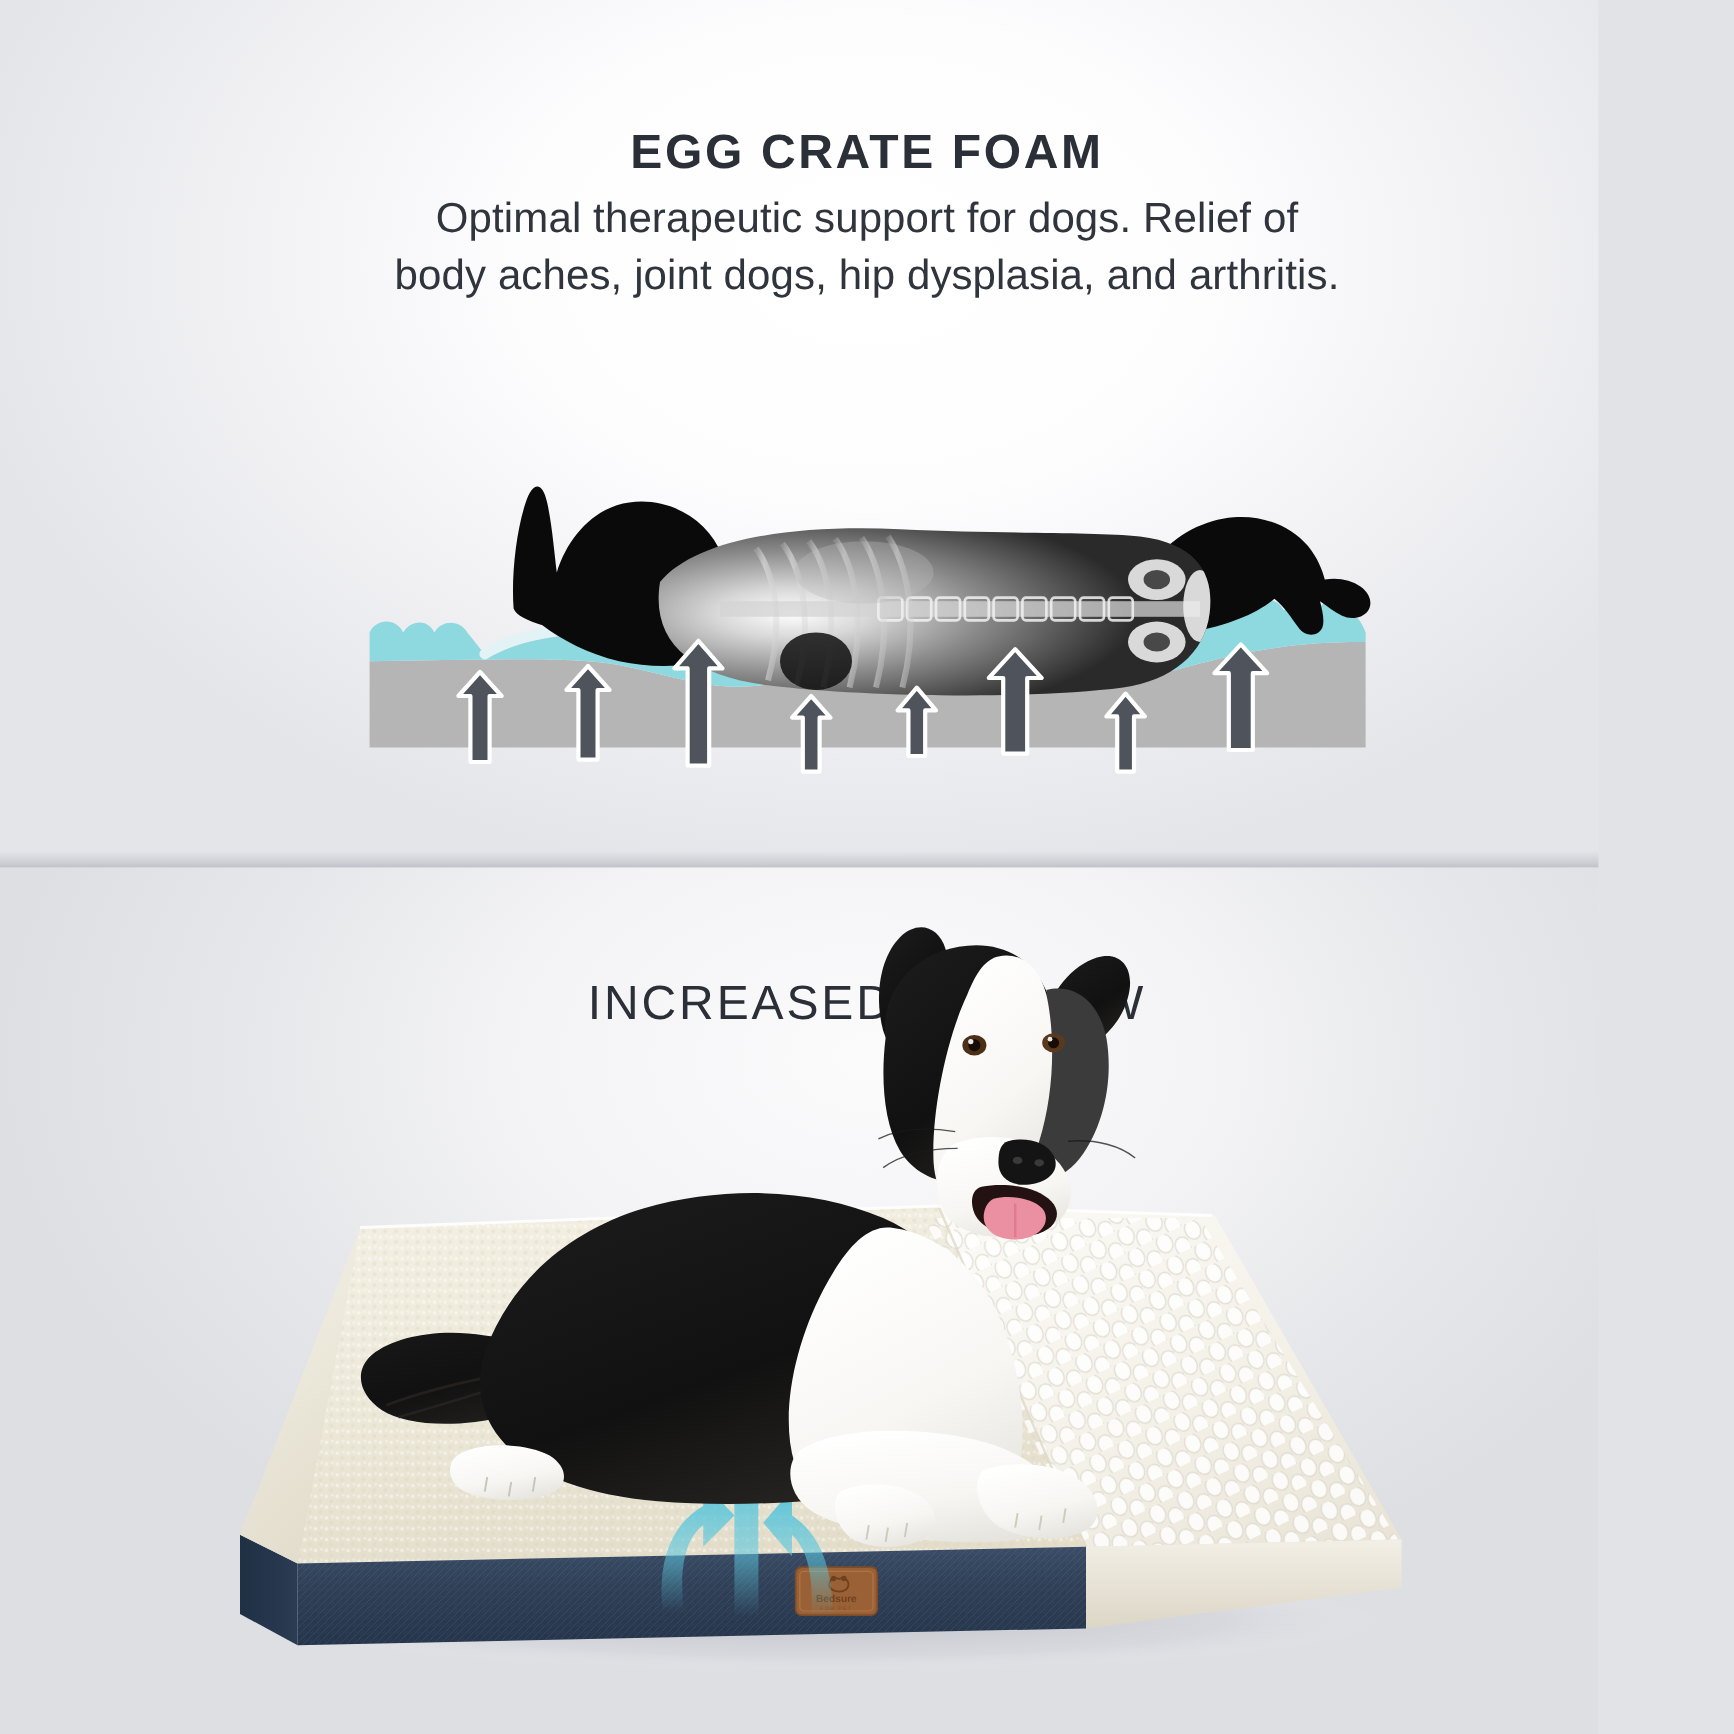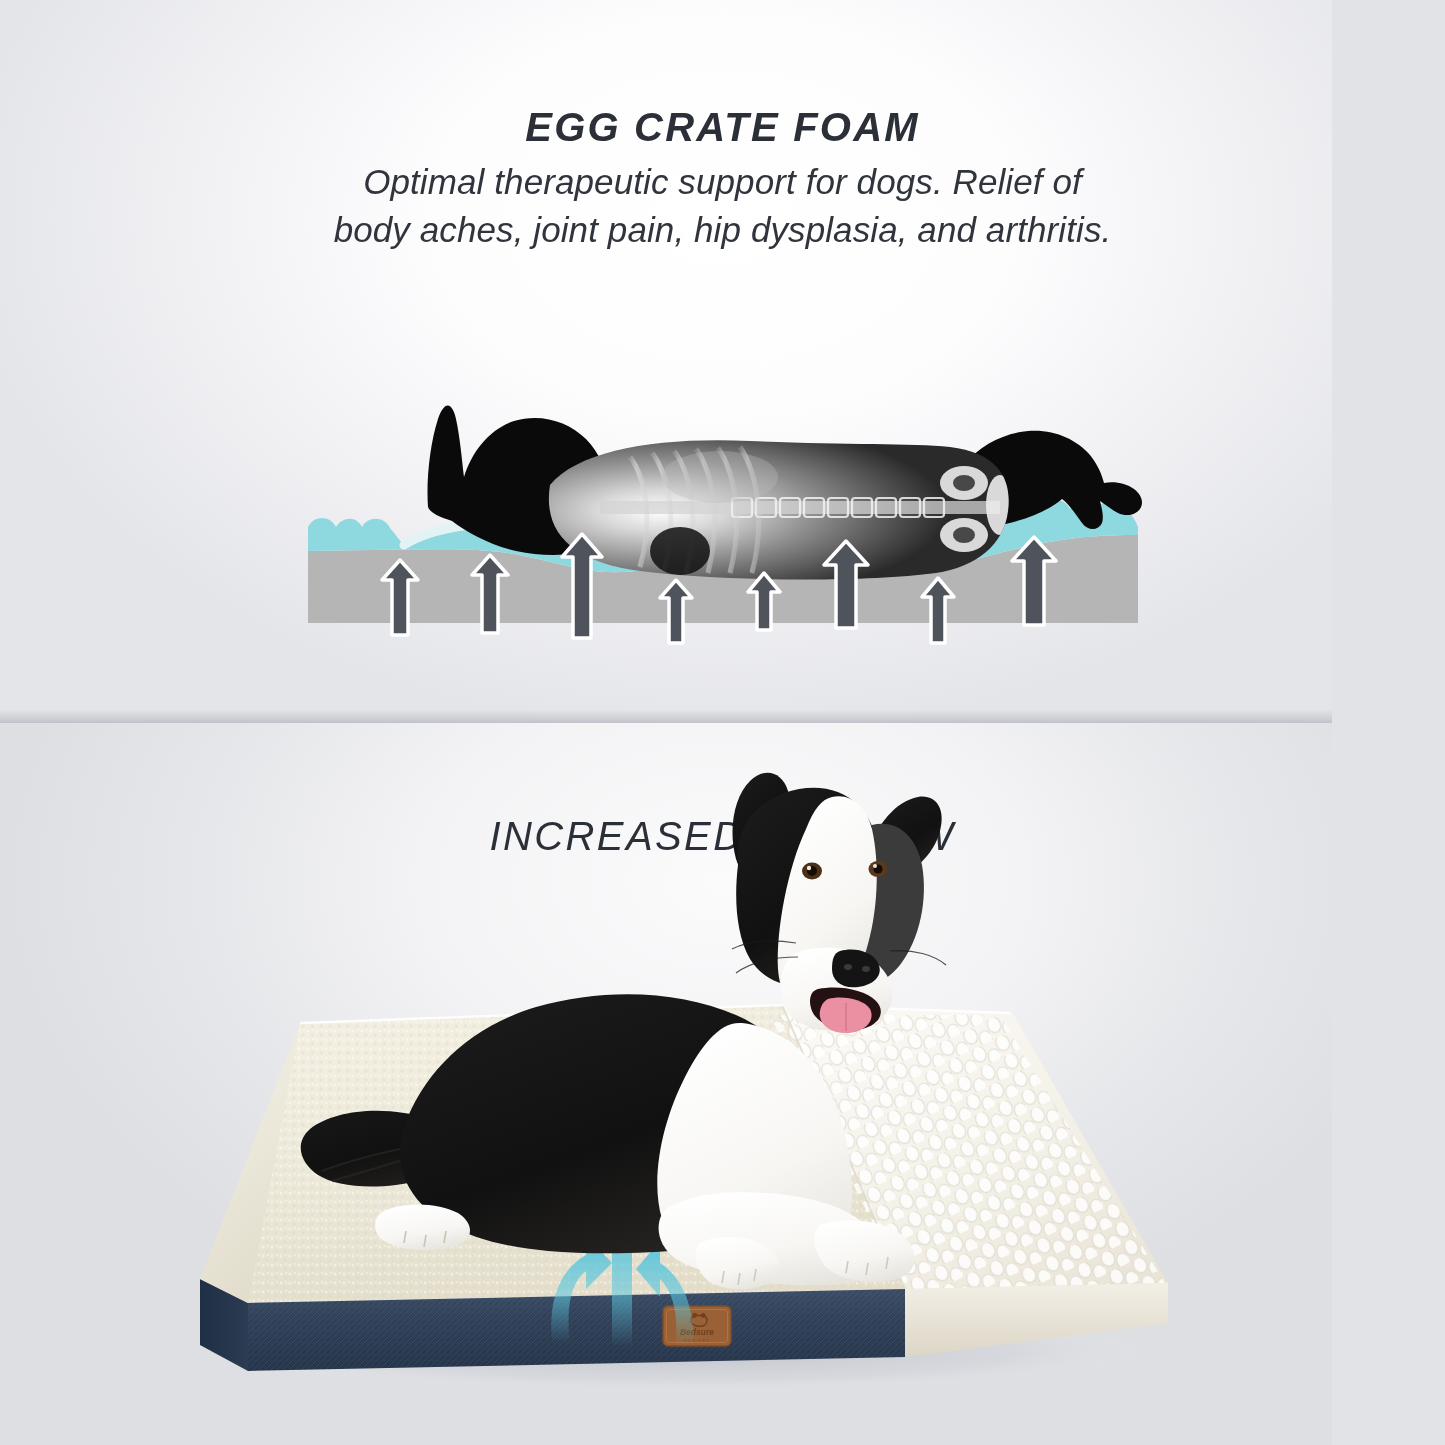--- a/index.html
+++ b/index.html
@@ -2,21 +2,21 @@
 <html><head>
 <meta charset="utf-8">
 <title>Egg Crate Foam Dog Bed</title>
 <style>
   html,body{margin:0;padding:0;}
   body{
     width:1445px;height:1445px;overflow:hidden;
     font-family:"Liberation Sans","DejaVu Sans",sans-serif;
     background:#e2e3e7;
   }
-  #page{position:relative;width:1332px;height:1445px;overflow:hidden;font-style:italic;}
+  #page{position:relative;width:1332px;height:1445px;overflow:hidden;}
 
   
   #panel-top{
     position:absolute;left:0;top:0;width:1445px;height:723px;
     background:
       radial-gradient(ellipse 760px 520px at 50% 30%, #ffffff 0%, #fdfdfe 38%, #f2f2f5 66%, #e4e5e9 100%);
   }
   #panel-top:after{
     content:"";position:absolute;left:0;right:0;bottom:0;height:14px;
     background:linear-gradient(to bottom, rgba(190,192,198,0) 0%, rgba(178,180,188,.45) 70%, rgba(168,170,180,.60) 100%);
@@ -57,21 +57,21 @@
 <body>
 
 <div id="page">
 
   <section id="panel-top">
 
     <h1 id="title-eggcrate">EGG CRATE FOAM</h1>
 
     <div id="subtitle-block">
       <div>Optimal therapeutic support for dogs. Relief of</div>
-      <div>body aches, joint pain, hip dysplasia, and arthritis.</div>
+      <div>body aches, joint dogs, hip dysplasia, and arthritis.</div>
     </div>
 
     <div id="diagram">
       <svg viewBox="0 0 845 275" xmlns="http://www.w3.org/2000/svg">
         <defs>
 
           <radialGradient id="xrayGlow" cx="25%" cy="50%" r="60%">
             <stop offset="0%" stop-color="#ffffff"></stop>
             <stop offset="22%" stop-color="#d8d8d8"></stop>
             <stop offset="55%" stop-color="#8b8b8b"></stop>

